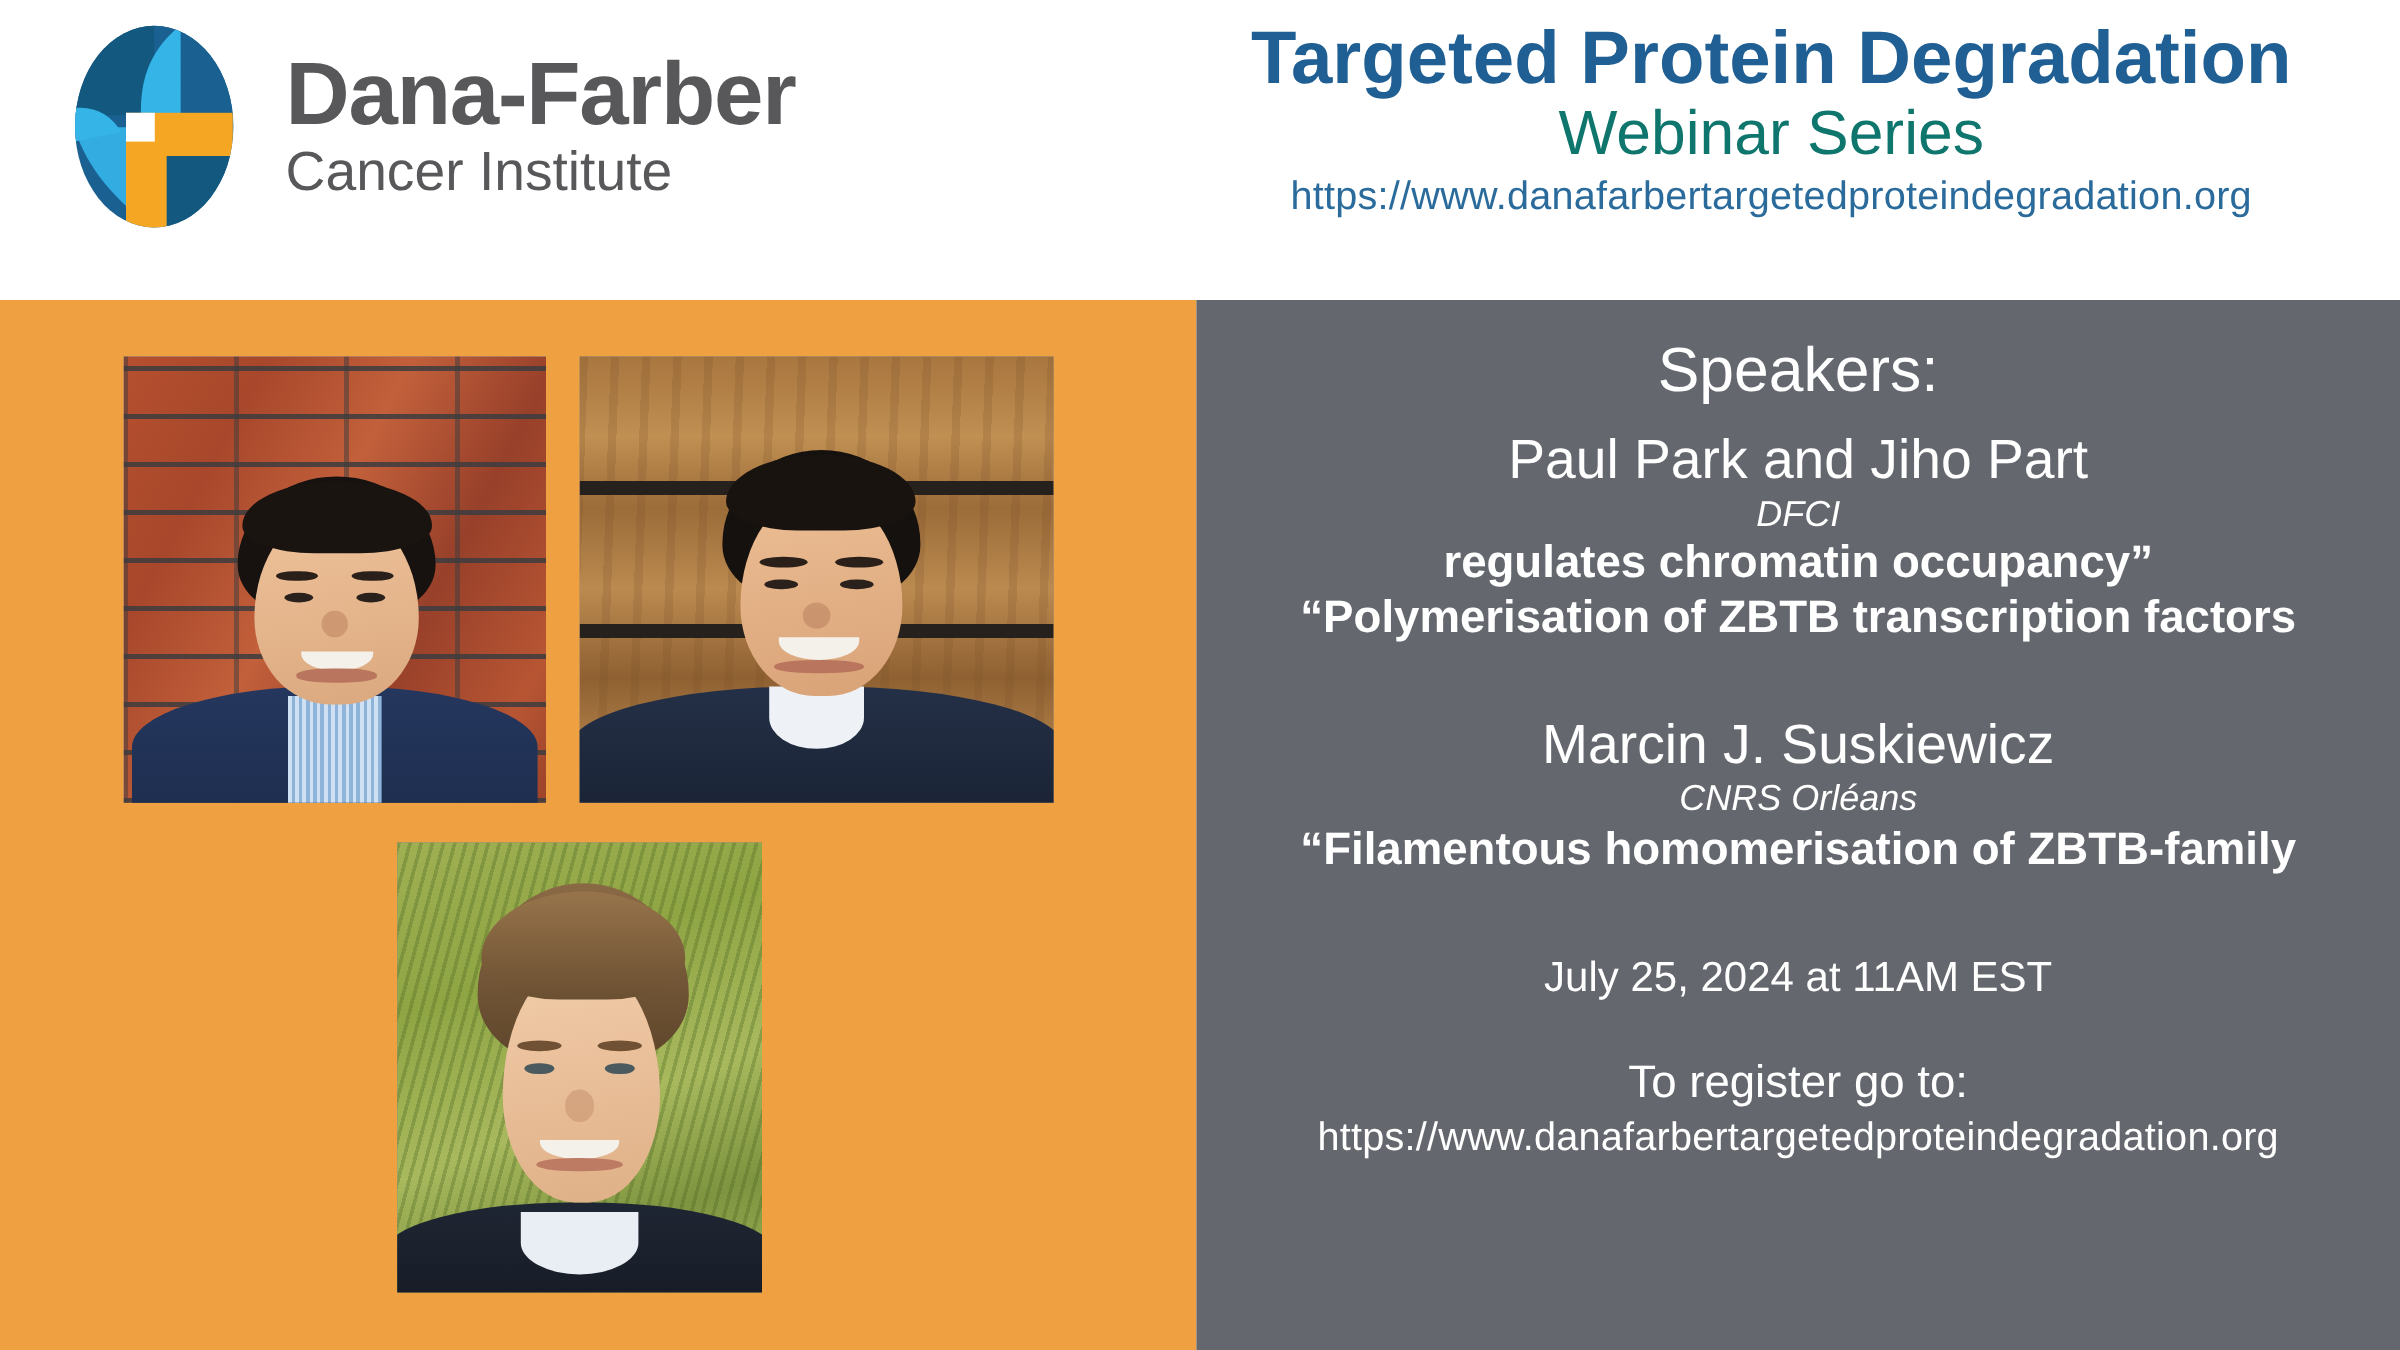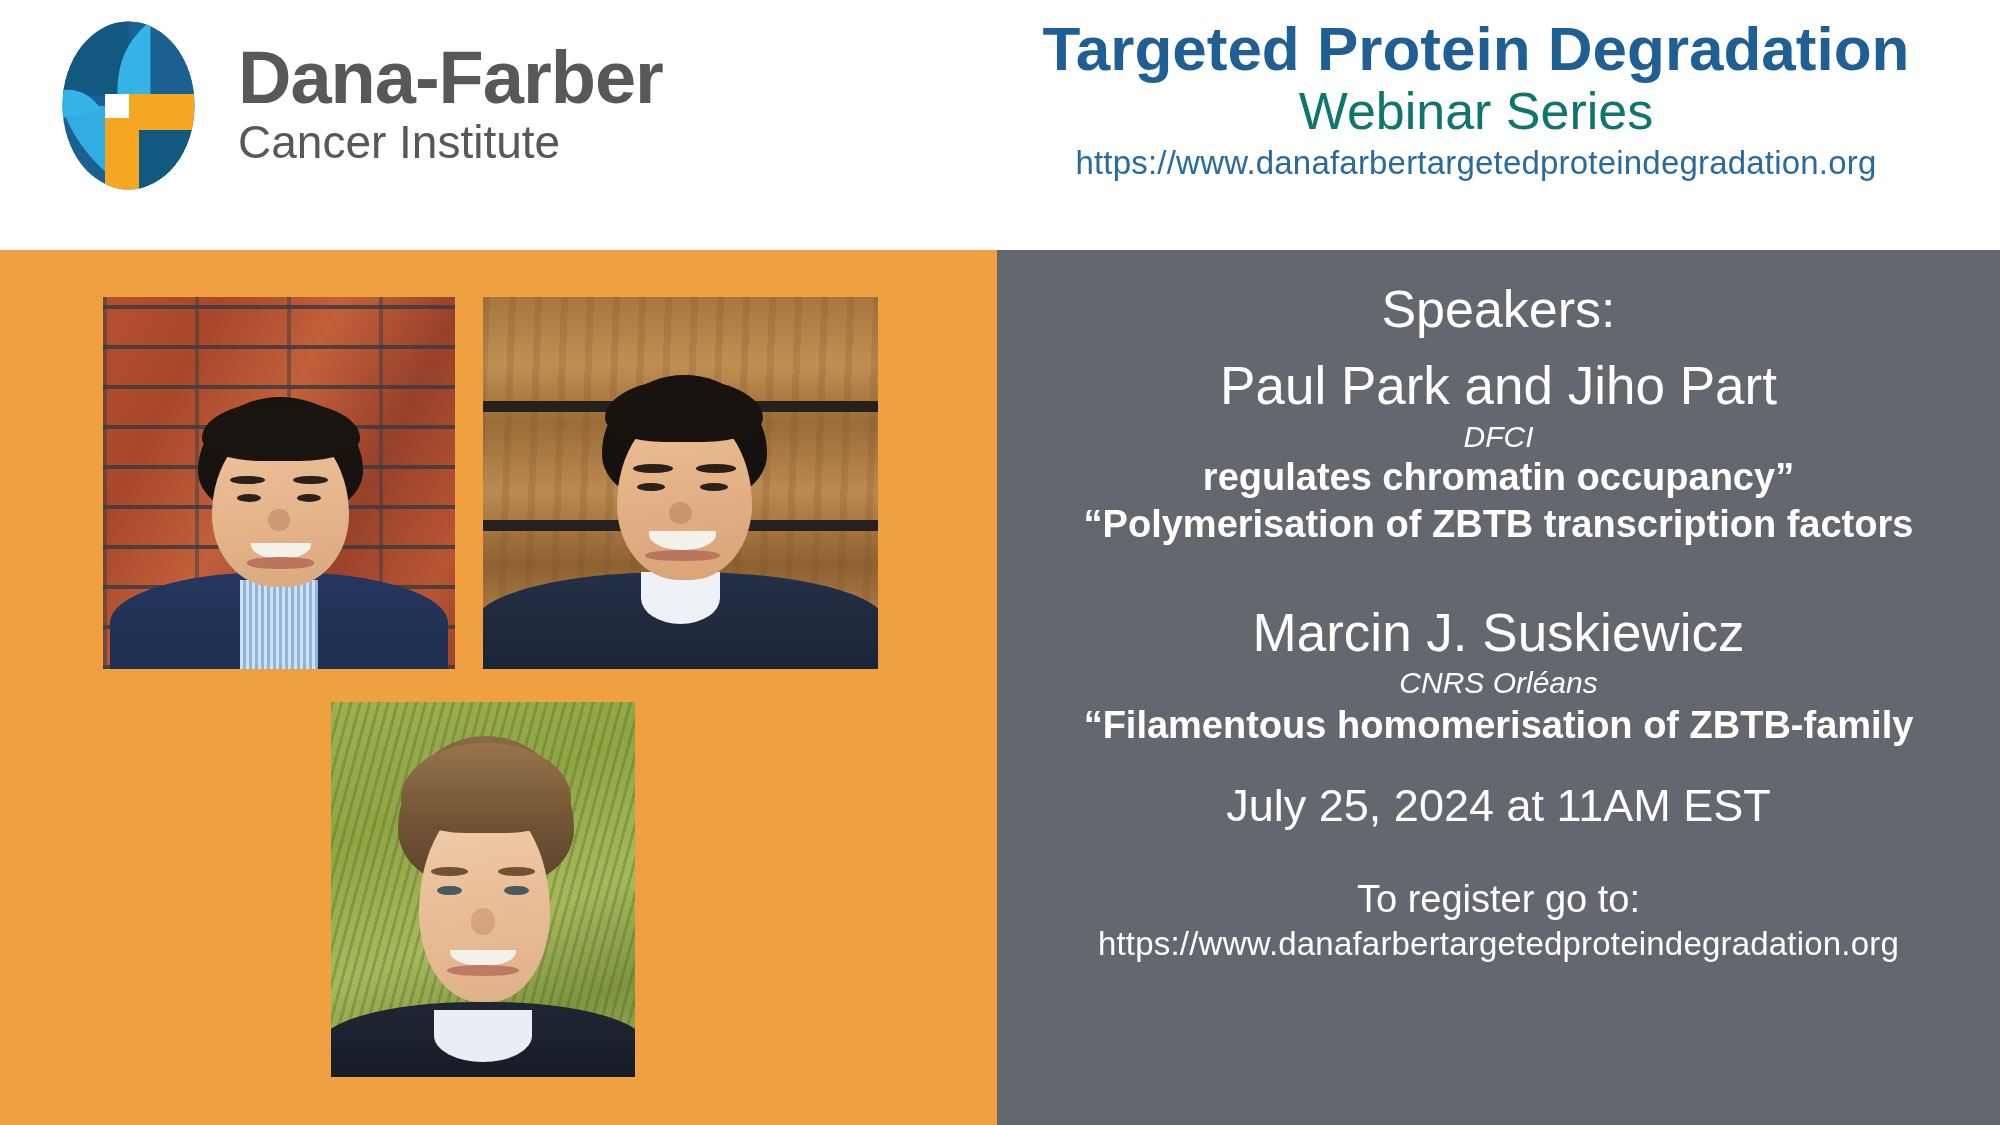--- a/index.html
+++ b/index.html
@@ -87,25 +87,25 @@
   .nose { position:absolute; border-radius:50%; }
 
   
   .rtext {
     position:absolute; left:997px; top:250px; width:1003px; height:875px;
     color:#ffffff; text-align:center;
     font-family:"Liberation Sans Narrow","Liberation Sans", sans-serif;
     padding:0 22px;
   }
   .speakers-heading { margin-top:28px; font-size:52px; font-weight:normal; line-height:1.2; }
-  .sp-name   { font-size:53px; font-weight:normal; line-height:1.22; margin-top:14px; }
+  .sp-name   { font-size:46px; font-weight:normal; line-height:1.22; margin-top:14px; }
   .sp-affil  { font-size:30px; font-style:italic; font-weight:normal; line-height:1.2; }
   .sp-talk   { font-size:38px; font-weight:bold; line-height:1.18; margin-top:2px; }
   .gap-blk   { height:40px; }
-  .when      { font-size:45px; font-weight:normal; line-height:1.2; margin-top:31px; }
+  .when      { font-size:35px; font-weight:normal; line-height:1.2; margin-top:63px; }
   .reg-lead  { font-size:38px; font-weight:normal; line-height:1.2; margin-top:44px; }
   .reg-url   { font-size:33px; font-weight:normal; line-height:1.25; letter-spacing:0.2px; }
 </style>
 </head>
 <body>
 
 <div class="poster">
 
   <div class="header">
 

